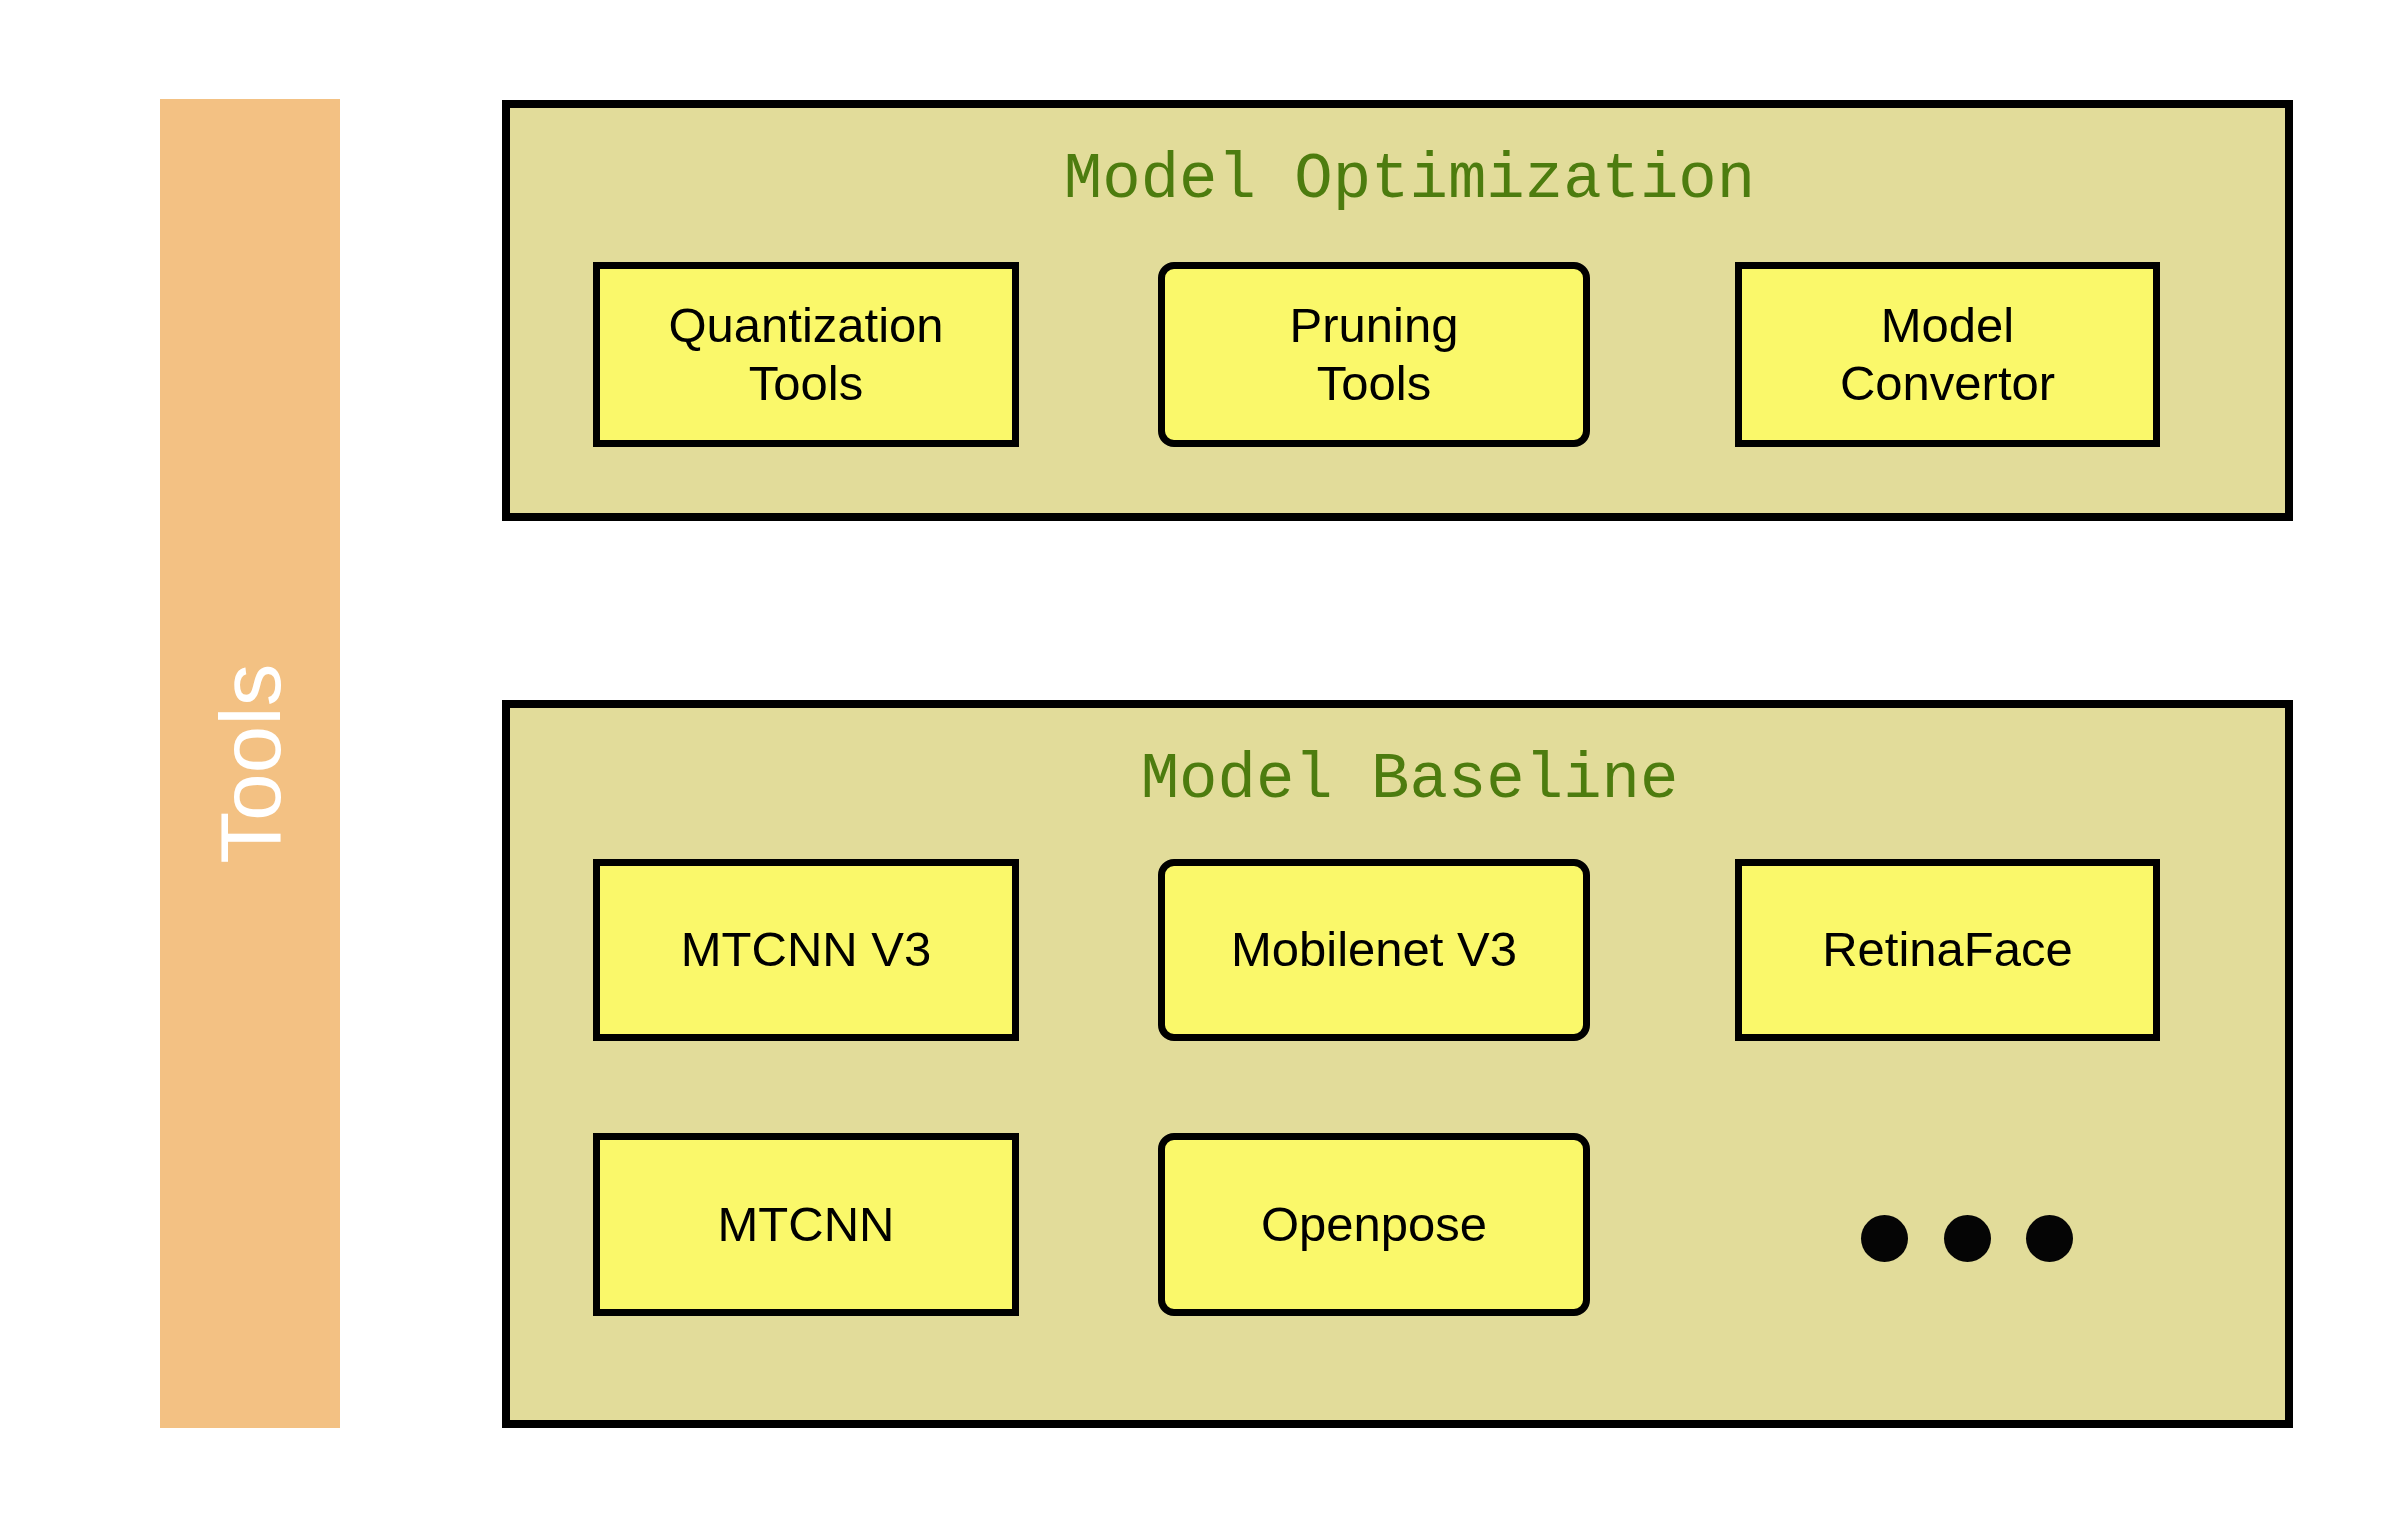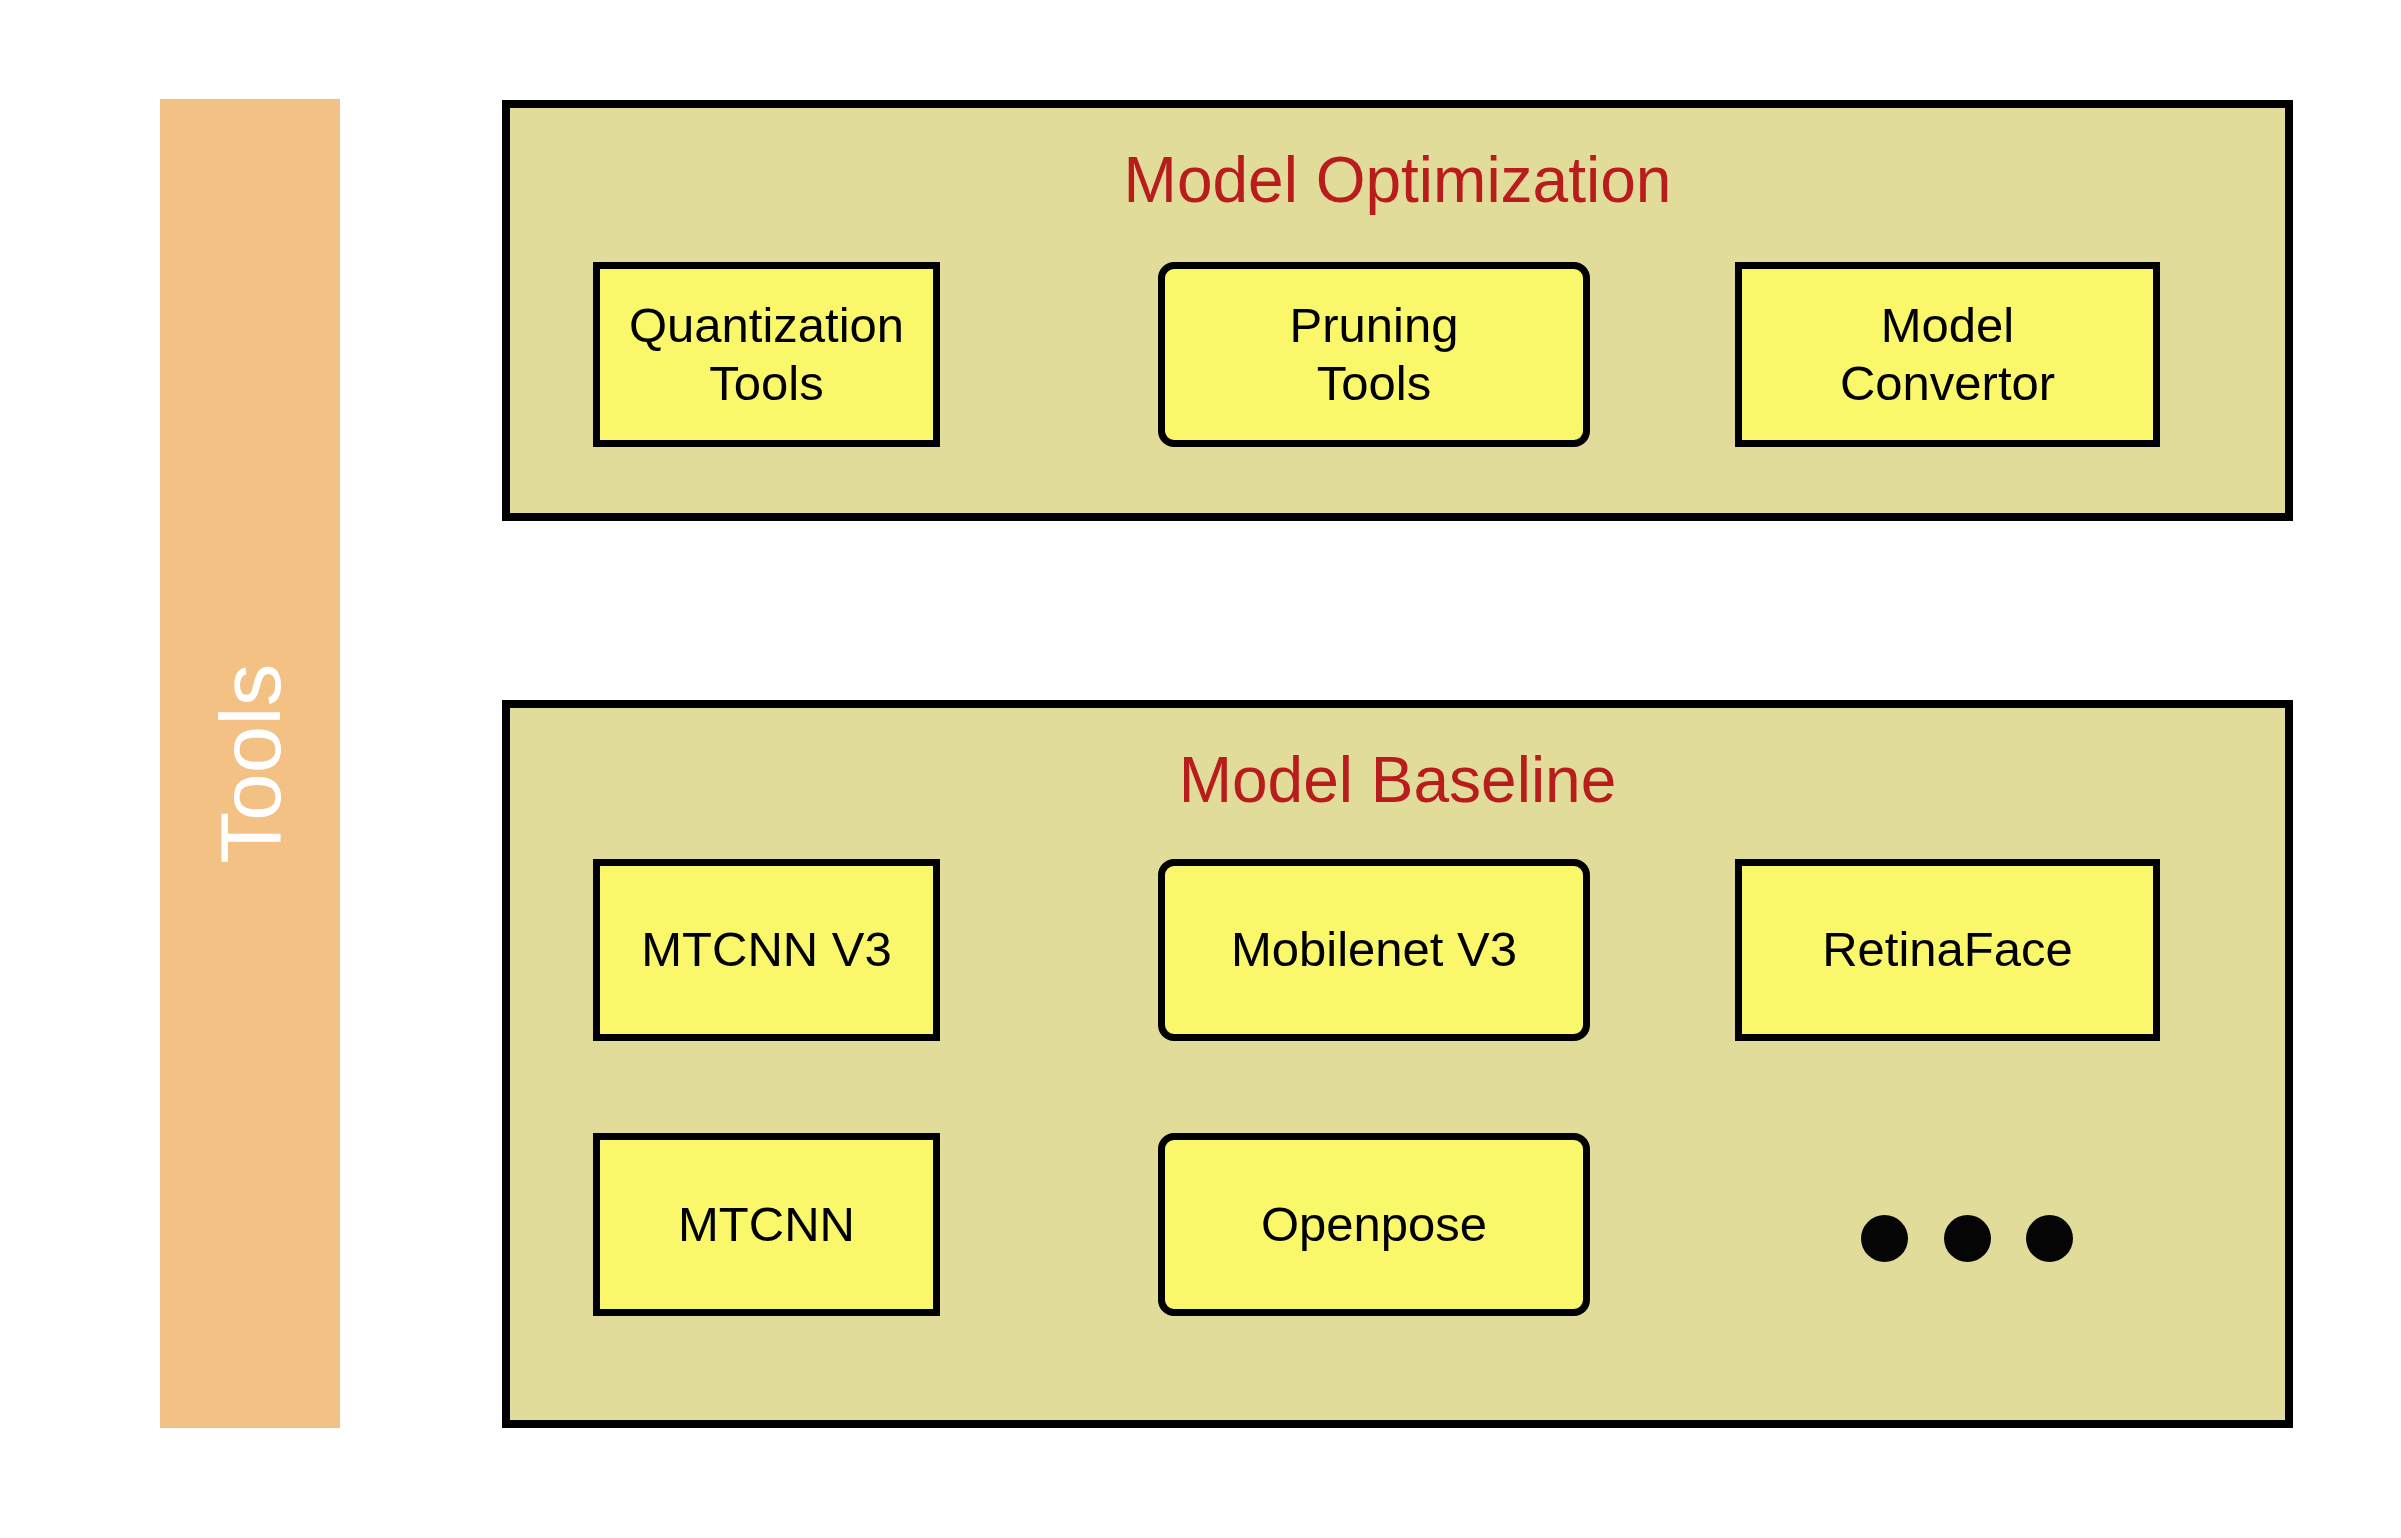--- a/index.html
+++ b/index.html
@@ -53,27 +53,28 @@
     height: 421px;
   }
   #panel-baseline {
     left: 502px;
     top: 700px;
     width: 1791px;
     height: 728px;
   }
   .panel-title {
     position: absolute;
-    left: 0;
+    left: 12px;
     width: 100%;
     text-align: center;
     font-size: 64px;
     line-height: 1;
-    color: #b91c1c;
+    color: #4d7c0f;
     white-space: nowrap;
+    font-family: Liberation Mono, monospace;
   }
   #panel-optimization .panel-title { top: 40px; }
   #panel-baseline .panel-title { top: 40px; }
 
   
   .item-box {
     position: absolute;
     background: #faf86a;
     border: 7px solid #000000;
     box-sizing: border-box;
@@ -81,21 +82,21 @@
     align-items: center;
     justify-content: center;
     text-align: center;
     color: #000000;
     font-size: 49px;
     line-height: 1.18;
   }
   .item-box .label { display: block; padding: 0 8.8px; white-space: pre-line; }
 
   
-  .col-1 { left: 83px;  width: 347px; }
+  .col-1 { left: 83px;  width: 426px; }
   .col-2 { left: 648px; width: 432px; border-radius: 16px; }
   .col-3 { left: 1217px; width: 425px; margin-left: 8px; }
 
   
   .row-opt  { top: 154px; height: 185px; }
   .row-b1   { top: 151px; height: 182px; }
   .row-b2   { top: 425px; height: 183px; }
 
   
   .dots {

